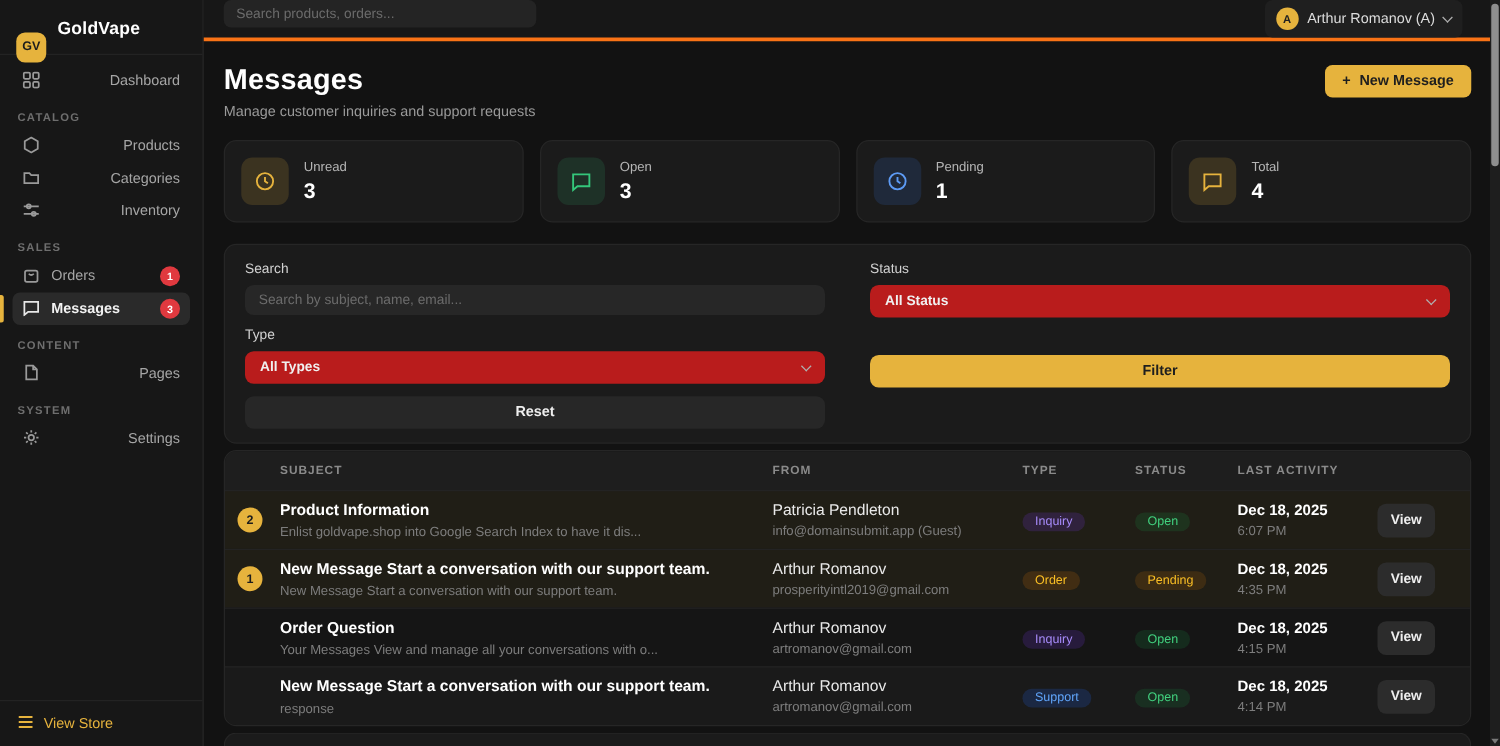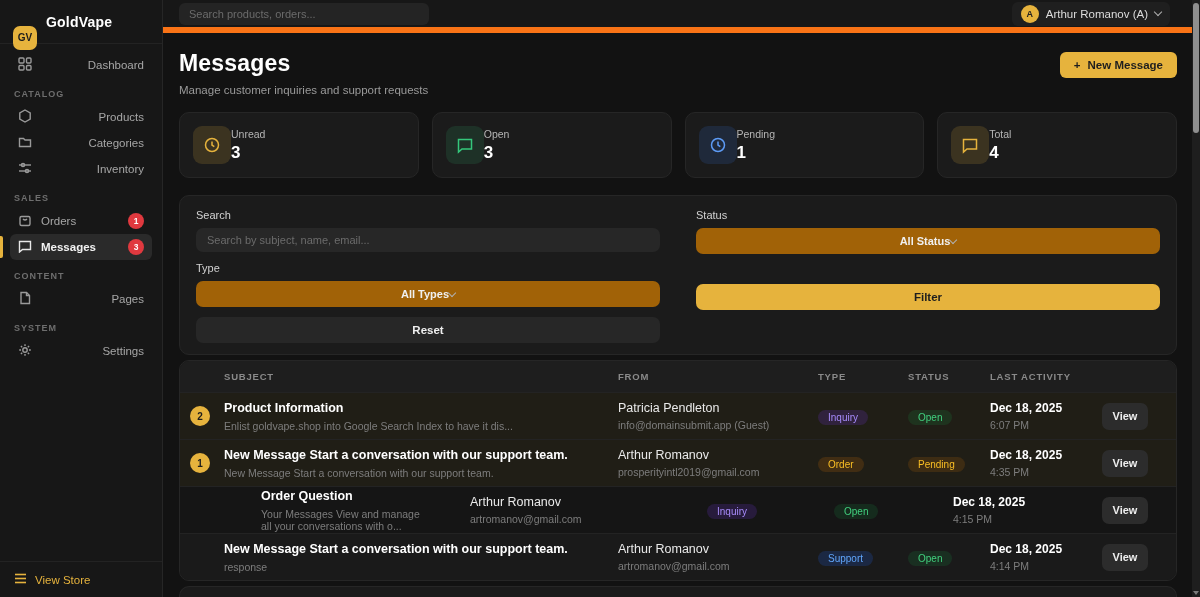--- a/index.html
+++ b/index.html
@@ -18,62 +18,62 @@
   .nav-section-label { color:#6e6e6e; font-size:9px; font-weight:bold; letter-spacing:1px; margin:11px 4px 5px 4px; }
   .nav-item { position:relative; display:flex; align-items:center; gap:9px; height:26px; padding:0 8px; border-radius:6px; color:#a6a6a6; font-size:11.5px; cursor:pointer;justify-content:space-between; }
   .nav-item svg { stroke:#9a9a9a; }
   .nav-item.active { background:#2a2a2a; color:#f2f2f2; font-weight:bold; }
   .nav-item.active svg { stroke:#e8e8e8; }
   .nav-item.active::before { content:""; position:absolute; left:-10px; top:2px; bottom:2px; width:3px; background:#e6b33d; border-radius:0 2px 2px 0; }
   .nav-badge { margin-left:auto; min-width:16px; height:16px; border-radius:8px; background:#e0393f; color:#fff; font-size:8.5px; font-weight:bold; display:flex; align-items:center; justify-content:center; padding:0 4px; }
   .sidebar-footer { border-top:1px solid #232323; padding:11px 14px; display:flex; align-items:center; gap:8px; color:#e6b33d; font-size:11.5px; cursor:pointer; }
 
   
-  .topbar { height:33px; background:#171717; border-bottom:6px solid #f97316; display:flex; align-items:center; padding:0 30px 0 16px; }
+  .topbar { height:33px; background:#171717; border-bottom:3px solid #f97316; display:flex; padding:0 30px 0 16px; }
   .topbar-search { width:250px; height:22px; background:#242424; border:none; border-radius:6px; color:#cfcfcf; font-size:11px; padding:0 10px; font-family:"Liberation Sans", sans-serif; }
   .topbar-search::placeholder { color:#6b6b6b; }
   .user-chip { margin-left:auto; display:flex; align-items:center; gap:7px; background:#1f1f1f; border-radius:6px; padding:3px 9px; cursor:pointer; }
   .avatar { width:18px; height:18px; border-radius:50%; background:#e6b33d; color:#212121; font-size:9px; font-weight:bold; display:flex; align-items:center; justify-content:center; }
   .user-name { color:#dcdcdc; font-size:11.5px; }
   .chev { width:6px; height:6px; border-right:1.6px solid #b0b0b0; border-bottom:1.6px solid #b0b0b0; transform:rotate(45deg); margin-top:-3px; }
 
   
   .content { padding:0 23px 0 16px; }
   .title-row { display:flex; align-items:flex-start; justify-content:space-between; margin-top:17px; }
   .page-title { color:#fff; font-size:23px; font-weight:bold; letter-spacing:.2px; }
   .page-subtitle { color:#9a9a9a; font-size:11.5px; margin-top:7px; }
   .btn-primary { display:flex; align-items:center; gap:7px; background:#e6b33d; color:#1e1e1e; font-size:11.5px; font-weight:bold; border:none; border-radius:6px; height:26px; padding:0 14px; cursor:pointer; margin-top:2px; font-family:"Liberation Sans", sans-serif; }
 
   .stats-row { display:flex; gap:13px; margin-top:16px; }
-  .stat-card { flex:1; height:66px; background:#1b1b1b; border:1px solid #262626; border-radius:10px; display:flex; align-items:center; padding:0 13px; }
+  .stat-card { flex:1; height:66px; background:#1b1b1b; border:1px solid #262626; border-radius:10px; display:flex; align-items:center; gap:12px; padding:0 13px; }
   .stat-icon { width:38px; height:38px; border-radius:9px; display:flex; align-items:center; justify-content:center; }
   .stat-icon.yellow { background:rgba(230,179,61,.16); }
   .stat-icon.green  { background:rgba(52,199,123,.13); }
   .stat-icon.blue   { background:rgba(59,130,246,.14); }
   .stat-label { color:#b5b5b5; font-size:10.5px; }
   .stat-value { color:#fff; font-size:17px; font-weight:bold; margin-top:3px; }
 
   .filter-card { margin-top:17px; background:#1b1b1b; border:1px solid #262626; border-radius:10px; padding:13px 16px 11px 16px; display:grid; grid-template-columns:1fr 1fr; column-gap:36px; }
   .field-label { color:#d2d2d2; font-size:11px; margin-bottom:7px; }
   .text-input { width:100%; height:24px; background:#272727; border:none; border-radius:7px; color:#ddd; font-size:11px; padding:0 11px; font-family:"Liberation Sans", sans-serif; }
   .text-input::placeholder { color:#6b6b6b; }
-  .select-box { width:100%; height:26px; background:#a16207; border-radius:7px; display:flex; align-items:center; justify-content:center; padding:0 12px; cursor:pointer; }
+  .select-box { width:100%; height:26px; background:#b91c1c; border-radius:7px; display:flex; align-items:center; justify-content:space-between; padding:0 12px; cursor:pointer; }
   .select-value { color:#f0f0f0; font-size:11px; font-weight:bold; }
   .row-gap { margin-top:10px; }
   .btn-filter { width:100%; height:26px; background:#e6b33d; border:none; border-radius:7px; color:#1e1e1e; font-size:11.5px; font-weight:bold; cursor:pointer; font-family:"Liberation Sans", sans-serif; }
   .btn-reset { width:100%; height:26px; background:#272727; border:none; border-radius:7px; color:#eee; font-size:11.5px; font-weight:bold; cursor:pointer; font-family:"Liberation Sans", sans-serif; }
 
   
   .table-card { margin-top:5px; background:#181818; border:1px solid #262626; border-radius:10px; overflow:hidden; }
   .tgrid { display:grid; grid-template-columns:44px 1fr 200px 90px 82px 112px 74px; align-items:center; }
   .thead { background:#1e1e1e; height:31px; }
   .th { color:#8a8a8a; font-size:9.5px; font-weight:bold; letter-spacing:.8px; }
   .trow { min-height:47px; border-top:1px solid #232323; }
   .trow.unread { background:#201e16; }
-  .trow.r3 { background:#151515;gap:37px; }
+  .trow.r3 { background:#151515; }
   .trow.r4 { background:#1a1a1a; }
   .unread-dot { width:20px; height:20px; border-radius:50%; background:#e6b33d; color:#1d1d1d; font-size:10px; font-weight:bold; display:flex; align-items:center; justify-content:center; margin-left:10px; }
   .subj { color:#fff; font-size:12.5px; font-weight:bold; }
   .preview { color:#7d7d7d; font-size:10.5px; margin-top:5px; }
   .from-name { color:#e9e9e9; font-size:12.5px; }
   .from-email { color:#7d7d7d; font-size:10.5px; margin-top:4px; }
   .pill { display:inline-block; padding:2px 10px; border-radius:999px; font-size:10px; font-weight:normal; }
   .pill.inquiry { color:#a78bfa; background:rgba(124,58,237,.18); }
   .pill.order   { color:#fbbf24; background:rgba(217,119,6,.18); }
   .pill.support { color:#60a5fa; background:rgba(37,99,235,.20); }

